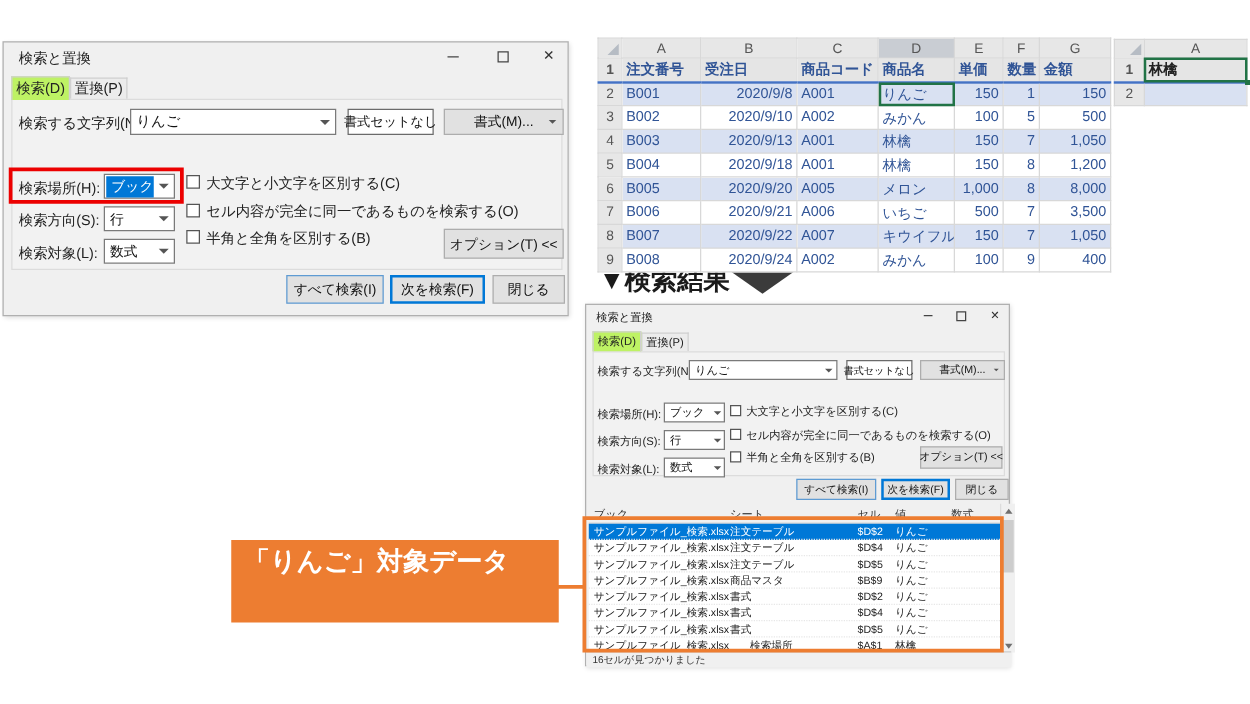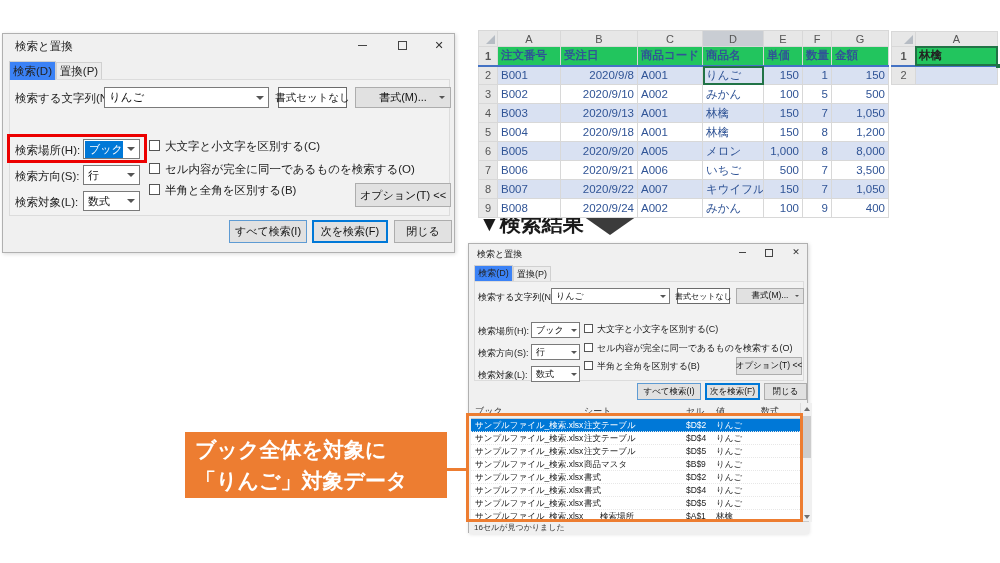--- a/index.html
+++ b/index.html
@@ -12,21 +12,21 @@
 
   
   .dlg { position:absolute; background:#f0f0f0; border:1px solid #b0b0b0; box-shadow:1px 1px 4px rgba(0,0,0,.15); }
   .titlebar { position:absolute; left:0; right:0; top:0; }
   .title-text { position:absolute; color:#222; white-space:nowrap; }
   .winbtn { position:absolute; display:flex; align-items:center; justify-content:center; color:#444; }
   .min-glyph { width:9px; height:1px; background:#444; }
   .max-glyph { width:9px; height:9px; border:1px solid #444; background:transparent; }
   .close-glyph { font-size:11px; line-height:1; color:#333; }
   .tab { position:absolute; background:#f0f0f0; border:1px solid #d0d0d0; border-bottom:none; text-align:center; color:#222; }
-  .tab.active { background:#3b82f6; z-index:2; }
+  .tab.active { background:#bef264; z-index:2; }
   .tab.inactive { background:#ececec; }
   .frame { position:absolute; border:1px solid #dcdcdc; background:#f2f2f2; }
   .lbl { position:absolute; color:#222; white-space:nowrap; }
   .combo { position:absolute; background:#fff; border:1px solid #7a7a7a; display:flex; align-items:center; }
   .combo .val { flex:1; padding-left:4px; white-space:nowrap; overflow:hidden; color:#111; }
   .combo .val.sel { background:#0078d7; color:#fff; margin:1px 0 1px 1px; padding-top:1px; padding-bottom:1px; }
   .combo .arr { width:16px; display:flex; align-items:center; justify-content:center; }
   .chev { width:0; height:0; border-left:4px solid transparent; border-right:4px solid transparent; border-top:4px solid #555; }
   .btn { position:absolute; background:#e1e1e1; border:1px solid #adadad; color:#111; display:flex; align-items:center; justify-content:center; white-space:nowrap; }
   .btn.focus1 { border:1px solid #5e9bd3; }
@@ -34,21 +34,21 @@
   .btn.boxy { background:#fff; border:1px solid #6a6a6a; }
   .cb { position:absolute; background:#fff; border:1px solid #555; }
   .redbox { position:absolute; border:3px solid #ec0000; pointer-events:none; z-index:5; }
 
   
   table.sheet { border-collapse:collapse; table-layout:fixed; background:#fff; }
   .sheet td, .sheet th { border:1px solid #d8d8d8; overflow:hidden; white-space:nowrap; font-weight:normal; }
   .sheet .hd { background:#e7e7e7; color:#555; text-align:center; font-size:11px; }
   .sheet .hd.selcol { background:#c9cdd3; }
   .sheet td { font-size:11.5px; color:#305496; padding:0 3px; }
-  .sheet tbody tr:first-child td { font-weight:bold; border-bottom:2px solid #4472c4; background:#22c55e; }
+  .sheet tbody tr:first-child td { font-weight:bold; border-bottom:2px solid #4472c4; background:#e5e5e5; }
   .sheet tbody tr:nth-child(even) td { background:#d9e1f2; }
   .sheet tbody tr td:first-child { background:#e7e7e7; color:#555; text-align:center; font-size:11px; padding:0; }
   .sheet tbody tr:not(:first-child) td:nth-child(3),
   .sheet tbody tr:not(:first-child) td:nth-child(6),
   .sheet tbody tr:not(:first-child) td:nth-child(7),
   .sheet tbody tr:not(:first-child) td:nth-child(8) { text-align:right; }
   .sheet tbody tr:nth-child(2) td:nth-child(5) { outline:2px solid #217346; outline-offset:-2px; }
   .corner-tri { width:0; height:0; border-left:9px solid transparent; border-bottom:9px solid #b6bcc4; position:absolute; right:2px; bottom:2px; }
 
   
@@ -448,19 +448,18 @@
           <span class="tri-d"></span>
         </span>
     </div>
 
     <div class="statusbar" style="left:0; top:277px; width:340px; height:13px; font-size:8px; padding-left:5px;">16セルが見つかりました</div>
   </div>
 
   <div class="orangebox" style="left:466px; top:413px; width:337px; height:109px;"></div>
 
   <div class="callout" style="left:185px; top:432px; width:262px; height:66px; font-size:21px;">
-    <div>ブック全体を対象に</div>
     <div>「りんご」対象データ</div>
   </div>
   <div class="connector" style="left:445px; top:468px; width:22px; height:3px;"></div>
 
 
 </div>
 
 </body></html>

